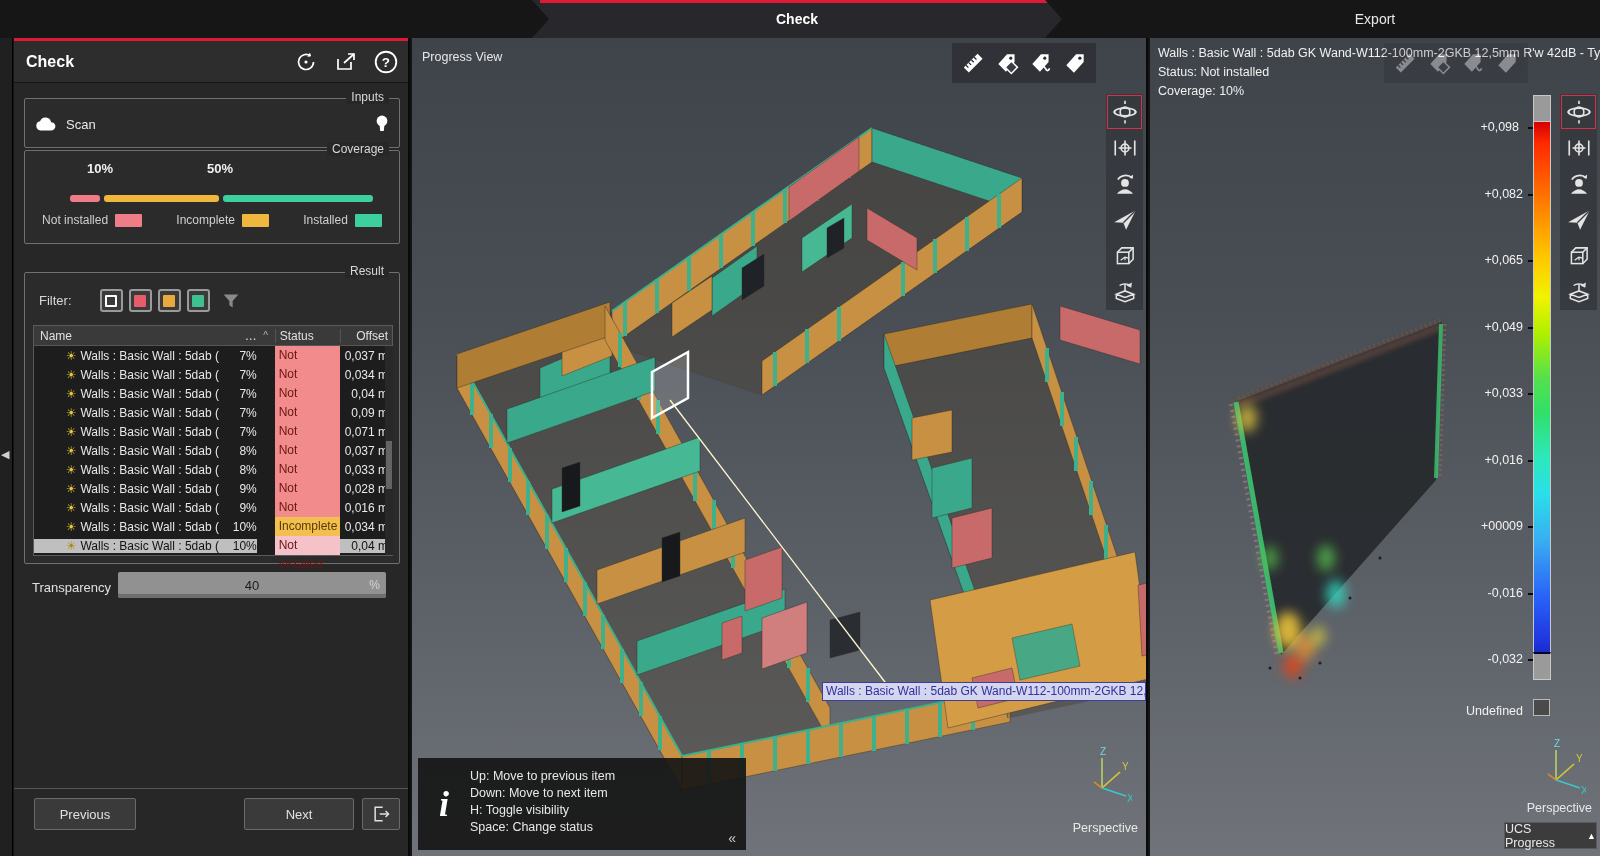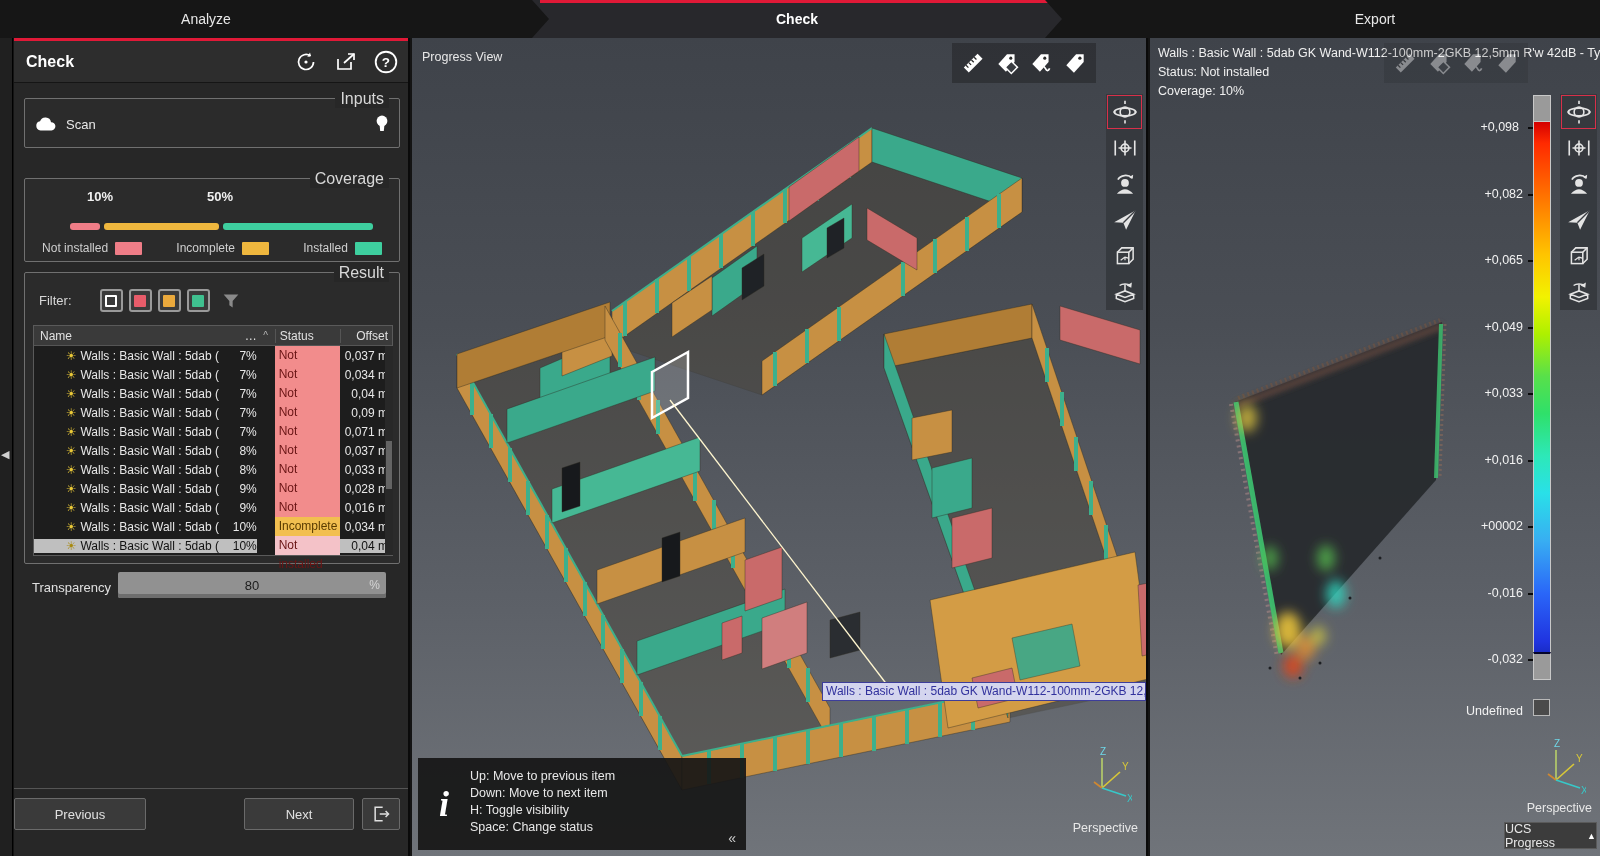--- a/index.html
+++ b/index.html
@@ -25,27 +25,27 @@
   
   #leftpanel { position:absolute; left:14px; top:38px; width:396px; height:818px; background:#272727; border-right:2px solid #0a0a0a; }
   #lp-redline { position:absolute; left:0; top:0; width:100%; height:3px; background:#e01937; }
   #lp-header { position:absolute; left:0; top:3px; width:100%; height:42px; background:#2d2d2d; border-bottom:1px solid #151515;
     display:flex; align-items:center; }
   #lp-title { color:#ffffff; font-weight:bold; font-size:16px; margin-left:12px; }
   #lp-header-icons { position:absolute; right:8px; top:7px; display:flex; gap:12px; }
   .hicon { width:28px; height:28px; display:flex; align-items:center; justify-content:center; cursor:pointer; }
 
   .groupbox { position:absolute; left:10px; width:376px; border:1px solid #707070; border-radius:2px; background:#2b2b2b; }
-  .grouplabel { position:absolute; top:-9px; right:10px; background:#272727; color:#d8d8d8; font-size:16px; padding:0 5px; }
+  .grouplabel { position:absolute; top:-9px; right:10px; background:#272727; color:#d8d8d8; font-size:12px; padding:0 5px; }
 
   #gb-inputs { top:60px; height:50px; }
   #inputs-row { position:absolute; left:10px; right:10px; top:10px; bottom:8px; display:flex; align-items:center; }
   #scan-label { color:#e8e8e8; font-size:13px; margin-left:9px; flex:1; }
 
-  #gb-coverage { top:140px; height:84px; }
+  #gb-coverage { top:112px; height:94px; }
   .cov-th { position:absolute; top:10px; color:#f0f0f0; font-size:13px; font-weight:bold; }
   #cov-th-low { left:62px; } #cov-th-high { left:182px; }
   .covseg { position:absolute; top:44px; height:7px; border-radius:3px; }
   #covseg1 { left:45px; width:30px; background:#ef7d87; }
   #covseg2 { left:79px; width:115px; background:#efb73e; }
   #covseg3 { left:198px; width:150px; background:#3ecf9f; }
   #cov-legend { position:absolute; left:0; right:0; top:62px; display:flex; justify-content:space-around; align-items:center; }
   .legitem { display:flex; align-items:center; gap:7px; color:#cfcfcf; font-size:12px; }
   .legswatch { width:27px; height:13px; border-radius:1px; }
 
@@ -79,21 +79,21 @@
   #transp-label { position:absolute; left:18px; top:542px; color:#e0e0e0; font-size:13px; }
   #transp-slider { position:absolute; left:104px; top:534px; width:268px; height:26px; background:#919191; border-radius:2px;
     display:flex; align-items:center; justify-content:center; color:#1c1c1c; font-size:13px; cursor:pointer;
     box-shadow:inset 0 -4px 0 #6e6e6e; }
   #transp-unit { position:absolute; right:6px; color:#d5d5d5; font-size:12px; }
 
   
   #lp-divider { position:absolute; left:0; right:0; top:750px; height:1px; background:#555; }
   .btn { position:absolute; top:760px; height:32px; background:#3a3a3a; border:1px solid #6a6a6a; border-radius:2px;
     color:#e0e0e0; font-size:13px; display:flex; align-items:center; justify-content:center; cursor:pointer; }
-  #btn-prev { left:0; width:132px; }
+  #btn-prev { left:20px; width:102px; }
   #btn-next { left:230px; width:110px; }
   #btn-exit { left:348px; width:38px; }
 
   
   .viewport { position:absolute; top:38px; height:818px; background:linear-gradient(180deg,#3f434a 0%,#4a4e55 35%,#5d6168 70%,#70747a 100%); overflow:hidden; }
   #vp-mid { left:412px; width:736px; border-right:2px solid #0a0a0a; }
   #vp-right { left:1150px; width:450px; }
 
   #pv-title { position:absolute; left:10px; top:12px; color:#e8e8e8; font-size:12.5px; }
   .toolgroup { position:absolute; top:5px; height:40px; background:rgba(28,28,30,0.45); display:flex; align-items:center; gap:8px; padding:0 8px; }
@@ -138,21 +138,20 @@
   #ucs-btn { position:absolute; right:3px; top:784px; width:93px; height:27px; background:#3c3c3c; border:1px solid #5a5a5a;
     color:#e8e8e8; font-size:12.5px; display:flex; align-items:center; justify-content:center; gap:7px; cursor:pointer; }
   #ucs-btn .arr { font-size:9px; color:#ffffff; }
 
   svg { display:block; }
 </style>
 </head>
 <body>
 
 <div id="tabbar">
-  <div class="tab-label" id="tab-analyze">Analyze</div>
   <div id="tab-check">
     <div class="redtop"></div>
     <span>Check</span>
   </div>
   <div class="tab-label" id="tab-export">Export</div>
 </div>
 
 <div id="leftrail">
   <div id="rail-collapse">◀</div>
 </div>
@@ -365,21 +364,21 @@
           </div>
         </div>
       <div id="tbl-scroll">
           <div id="tbl-thumb"></div>
         </div>
     </div>
   </div>
 
   <span id="transp-label">Transparency</span>
   <div id="transp-slider">
-    <span>80</span>
+    <span>40</span>
     <span id="transp-unit">%</span>
   </div>
 
   <div id="lp-divider"></div>
   <div class="btn" id="btn-prev">Previous</div>
   <div class="btn" id="btn-next">Next</div>
   <div class="btn" id="btn-exit">
     <svg width="20" height="20" viewBox="0 0 24 24" fill="none" stroke="#e0e0e0" stroke-width="1.8">
       <path d="M14 4 H5 v16 h9"></path>
         <path d="M10.5 12 h10"></path>
@@ -623,21 +622,21 @@
       <span class="scale-label" style="left: 313px; top: 148.5px;">+0,082</span>
       <span class="scale-tick" style="left: 378px; top: 155.5px;"></span>
       <span class="scale-label" style="left: 313px; top: 215px;">+0,065</span>
       <span class="scale-tick" style="left: 378px; top: 222px;"></span>
       <span class="scale-label" style="left: 313px; top: 281.5px;">+0,049</span>
       <span class="scale-tick" style="left: 378px; top: 288.5px;"></span>
       <span class="scale-label" style="left: 313px; top: 348px;">+0,033</span>
       <span class="scale-tick" style="left: 378px; top: 355px;"></span>
       <span class="scale-label" style="left: 313px; top: 414.5px;">+0,016</span>
       <span class="scale-tick" style="left: 378px; top: 421.5px;"></span>
-      <span class="scale-label" style="left: 313px; top: 481px;">+00002</span>
+      <span class="scale-label" style="left: 313px; top: 481px;">+00009</span>
       <span class="scale-tick" style="left: 378px; top: 488px;"></span>
       <span class="scale-label" style="left: 313px; top: 547.5px;">-0,016</span>
       <span class="scale-tick" style="left: 378px; top: 554.5px;"></span>
       <span class="scale-label" style="left: 313px; top: 614px;">-0,032</span>
       <span class="scale-tick" style="left: 378px; top: 621px;"></span>
     </div>
   <span id="undef-label">Undefined</span>
   <div id="undef-swatch"></div>
 
   <div class="vtoolbar">

